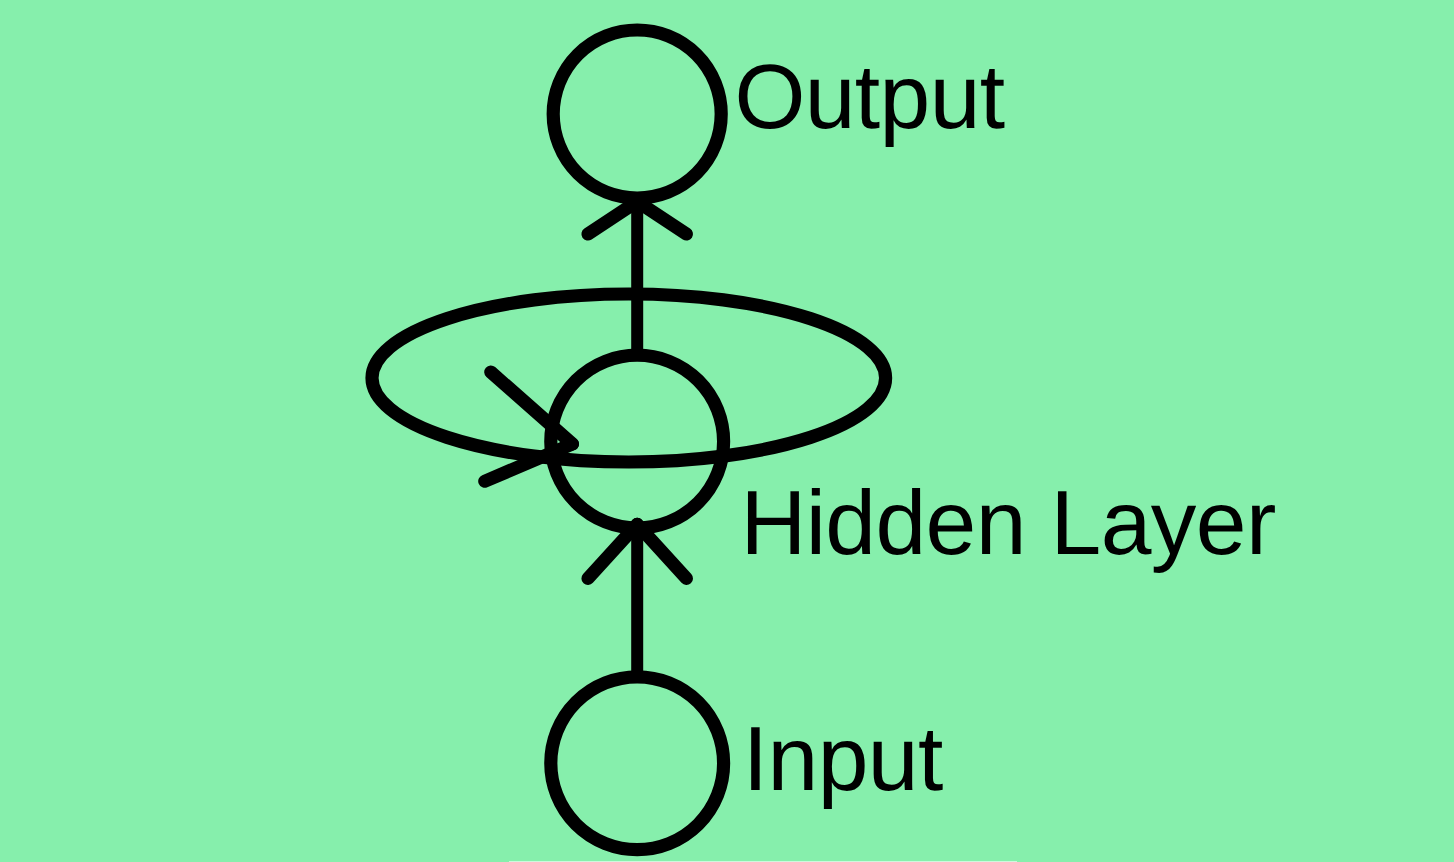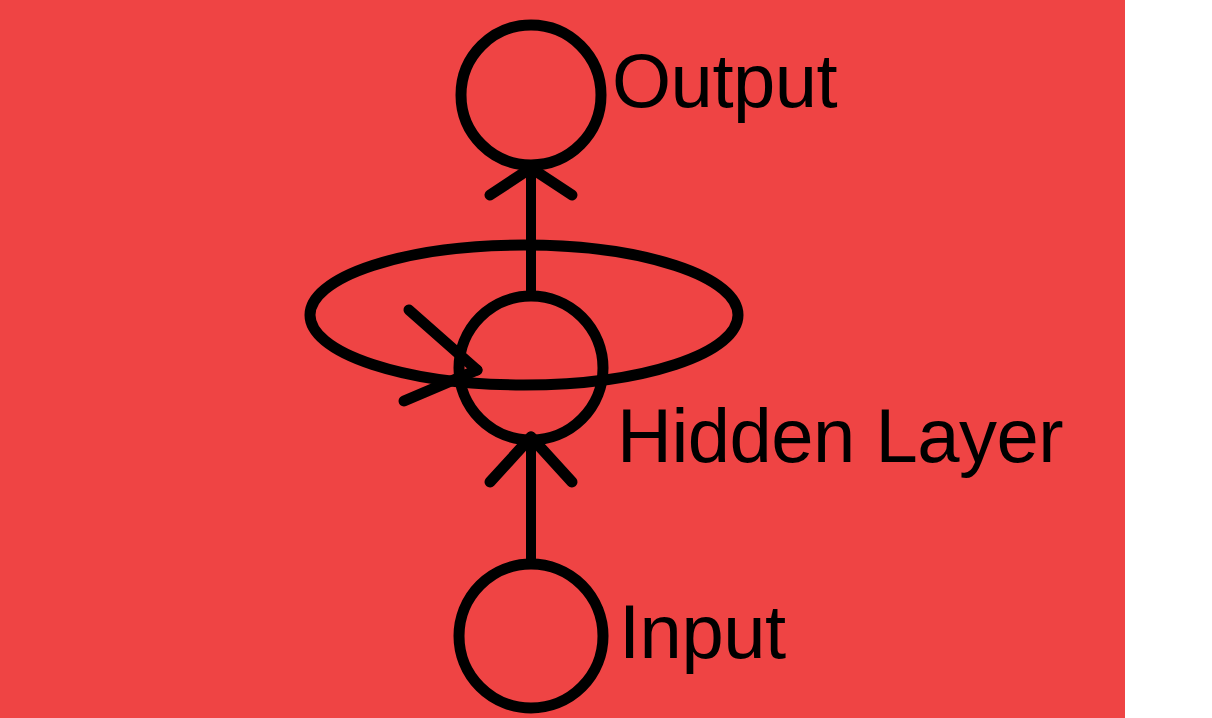--- a/index.html
+++ b/index.html
@@ -6,23 +6,23 @@
   html, body {
     margin: 0;
     padding: 0;
     background: #ffffff;
   }
   body {
     font-family: "Liberation Sans", sans-serif;
   }
   #canvas-wrap {
     position: relative;
-    width: 1125px;
+    width: 1212px;
     height: 718px;
-    background: #ef4444;
+    background: #86efac;
     overflow: hidden;
   }
   #rnn-svg {
     position: absolute;
     top: 0;
     left: 0;
     width: 1212px;
     height: 718px;
     display: block;
   }

